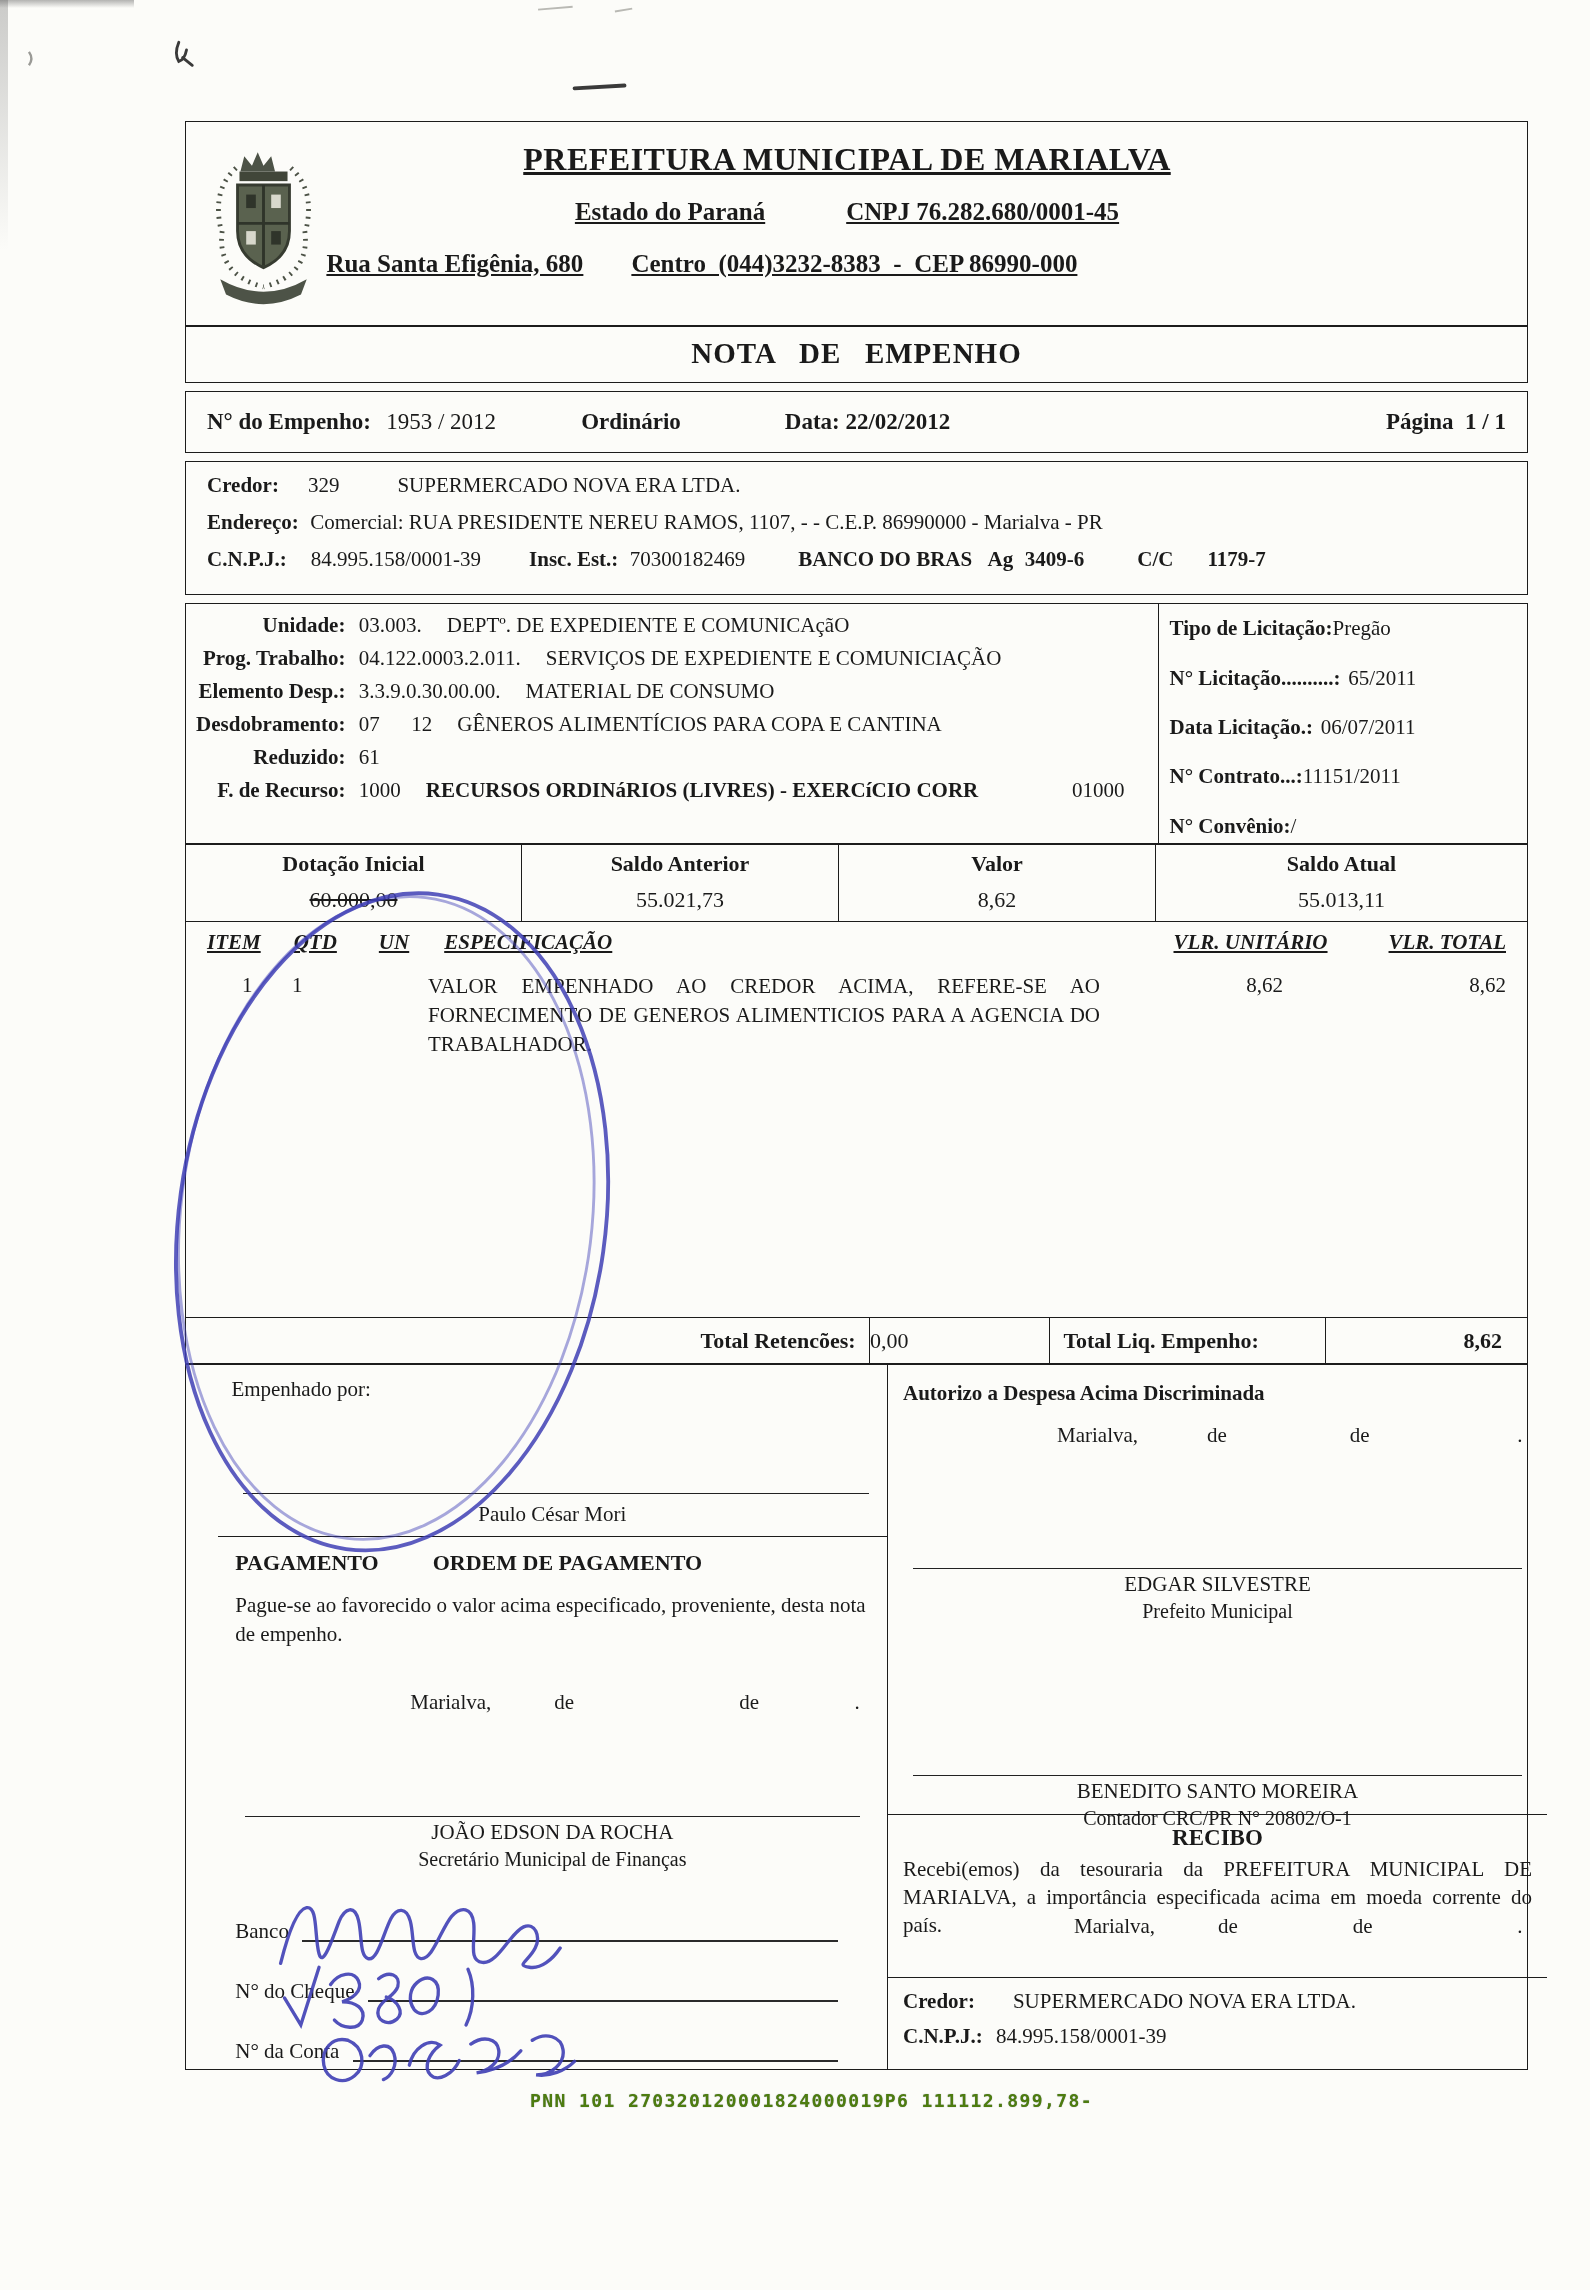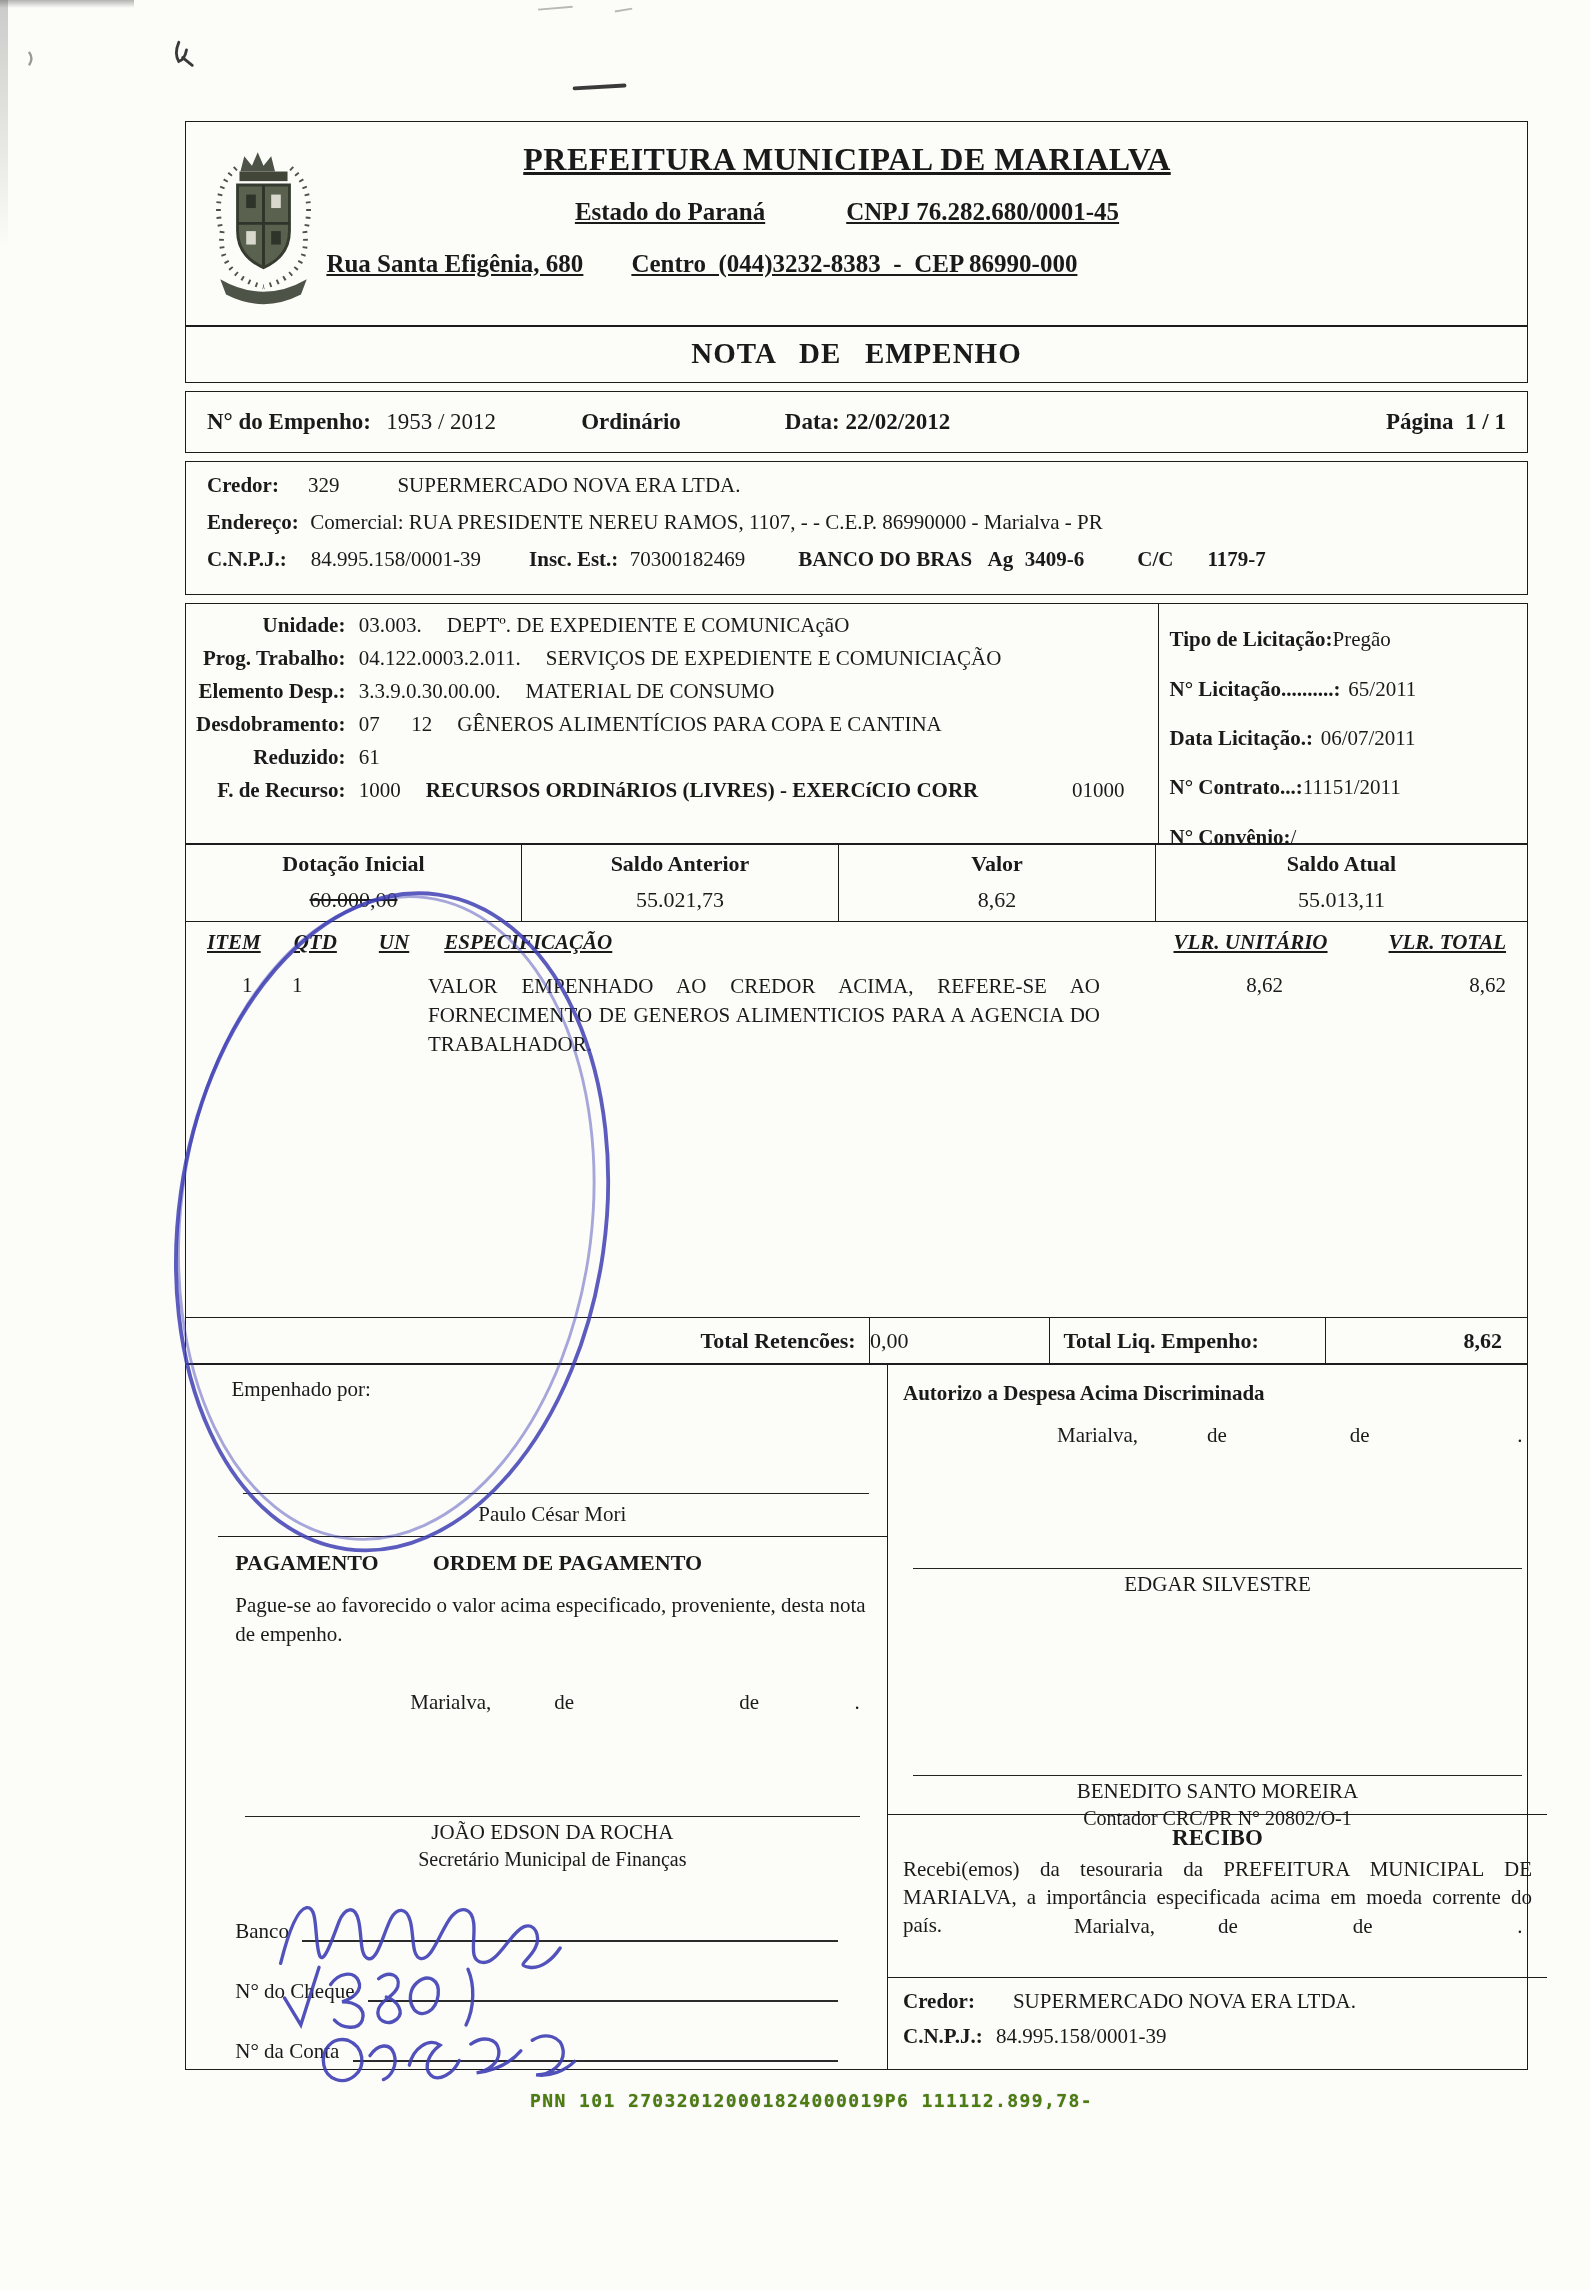--- a/index.html
+++ b/index.html
@@ -46,21 +46,21 @@
 
   
   .orgao-box { margin-top:7.7px; position:relative; height:242px; padding-top:7.7px; }
   .orgao-left { width:972px; }
   .orgao-row { display:flex; align-items:baseline; height:33px; position:relative; }
   .o-label { width:169px; text-align:right; padding-right:9.6px; font-weight:bold; flex:0 0 auto; }
   .o-code { margin-left:3.8px; }
   .o-desc { margin-left:25px; }
   .recurso-extra { position:absolute; left:886px; }
   .lic-divider { position:absolute; top:0; bottom:0; left:972px; border-left:1.9px solid #1c1c1c; }
-  .licitacao-col { position:absolute; left:972px; top:11px; bottom:0; width:369px; padding:11.5px 11.5px; }
+  .licitacao-col { position:absolute; left:972px; top:0; bottom:0; width:369px; padding:11.5px 11.5px; }
   .lic-row { margin-bottom:22px; font-size:21px; }
   .ml8 { margin-left:7.7px; }
 
   
   .dotacao { margin-top:-1.9px; }
   .dot-row { display:flex; }
   .dot-cell { text-align:center; padding:5.8px 0; border-right:1.9px solid #1c1c1c; font-size:22px; }
   .c1{width:336px}.c2{width:317px}.c3{width:317px}.c4{flex:1; border-right:none;}
   .dot-head .dot-cell { font-weight:bold; padding-bottom:1.9px; }
   .struck { text-decoration:line-through; }
@@ -349,20 +349,21 @@
           <div class="b">Autorizo a Despesa Acima Discriminada</div>
           <div class="cityline r">
             <span class="cl-city">Marialva,</span>
             <span class="cl-de1">de</span>
             <span class="cl-de2">de</span>
             <span class="cl-dot">.</span>
           </div>
           <div class="sigblock abs1">
             <div class="sigline2"></div>
             <div class="signame">EDGAR SILVESTRE</div>
+            <div class="sigrole">Prefeito Municipal</div>
           </div>
           <div class="sigblock abs2">
             <div class="sigline2"></div>
             <div class="signame">BENEDITO SANTO MOREIRA</div>
             <div class="sigrole">Contador CRC/PR N° 20802/O-1</div>
           </div>
         </div>
         <div class="recibo-sec">
           <div class="recibo-title b">RECIBO</div>
           <div class="recibo-text">Recebi(emos) da tesouraria da PREFEITURA MUNICIPAL DE MARIALVA, a importância especificada acima em moeda corrente do país.</div>

